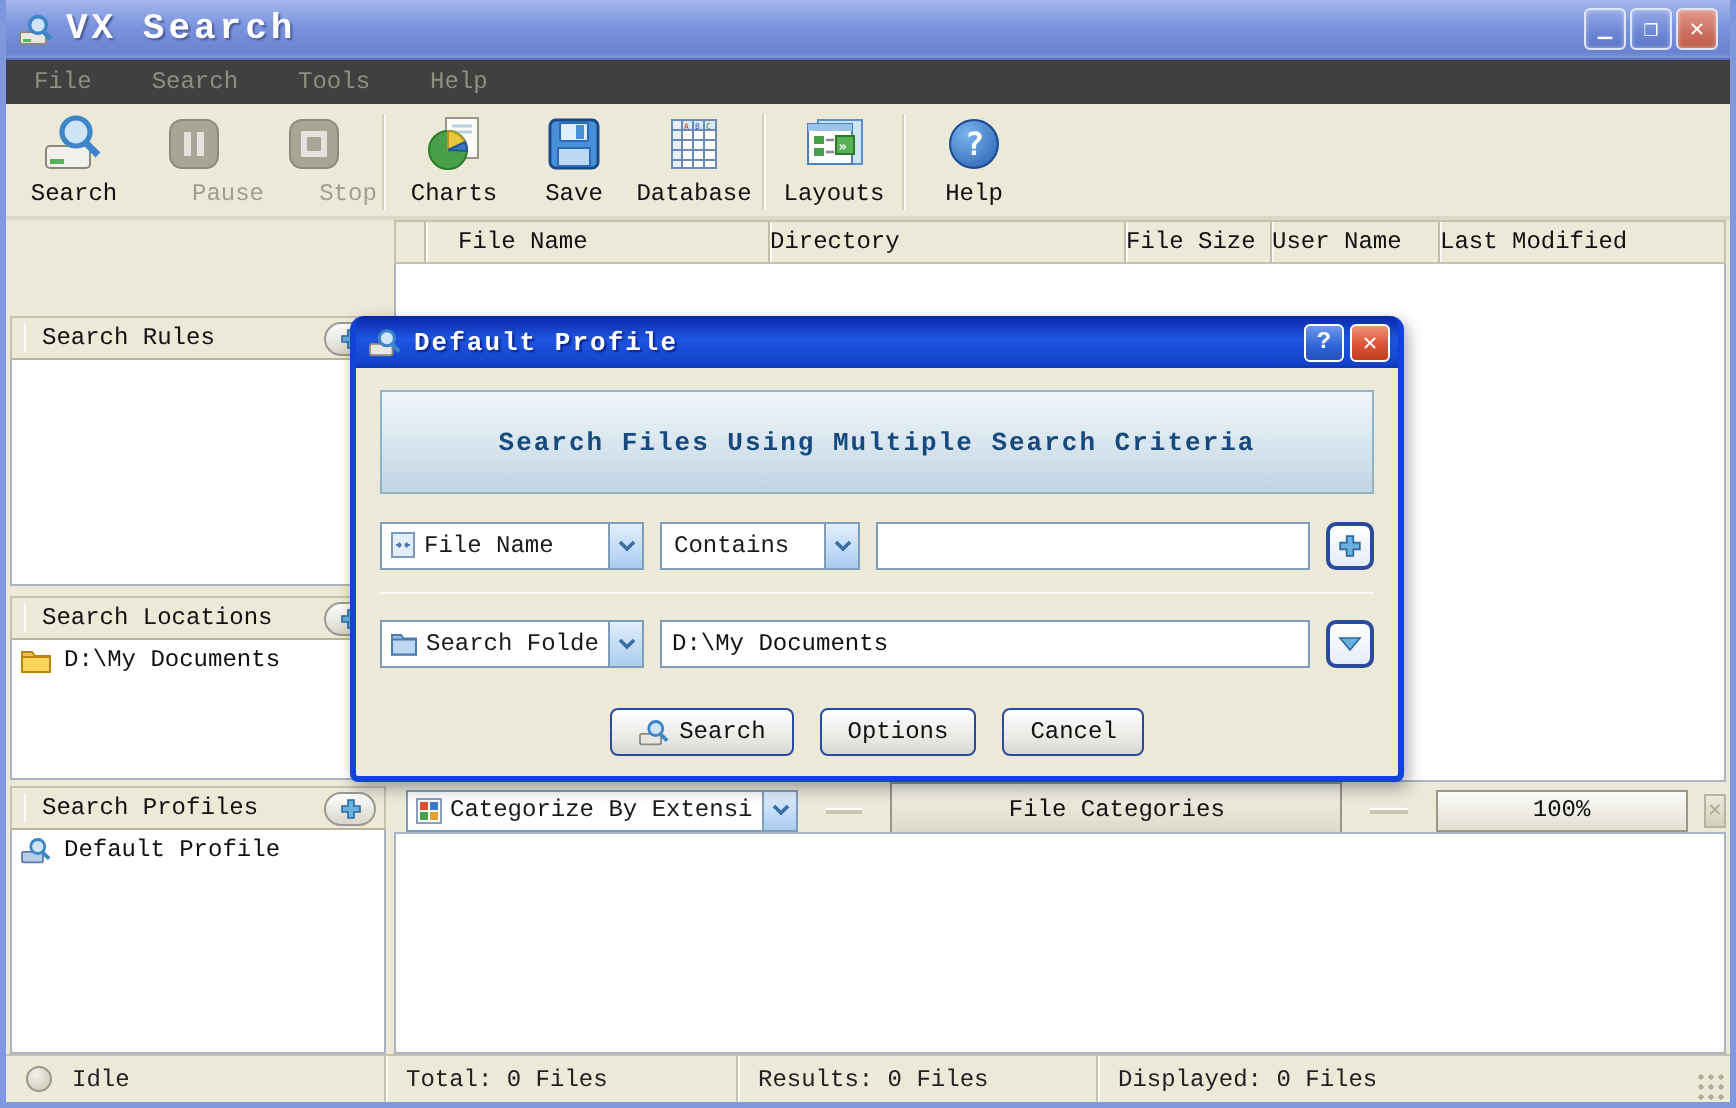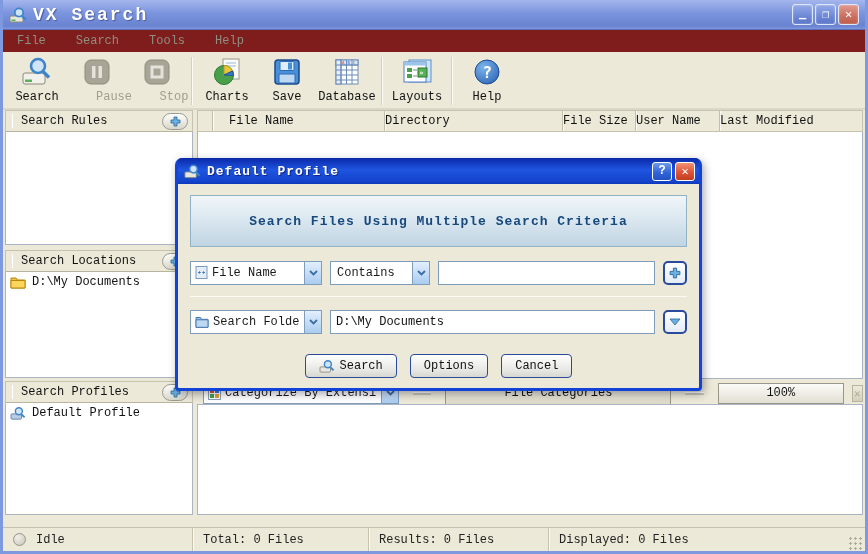--- a/index.html
+++ b/index.html
@@ -16,34 +16,34 @@
   .titlebar .app-ico { width:18px; height:18px; margin-right:6px; }
   .titlebar .title-text { color:#fff; font-weight:bold; font-size:18px; letter-spacing:2px; text-shadow:1px 1px 1px #4a5a9a; flex:1; }
   .tb-btn { width:21px; height:21px; margin-left:2px; border-radius:3px; border:1px solid #dfe6f7;
             display:flex; align-items:center; justify-content:center; color:#fff; font-weight:bold; font-size:12px;
             background:linear-gradient(#95aae6,#6d87d6 60%,#5c76c8); box-shadow:inset 0 0 2px rgba(255,255,255,.5); }
   .tb-btn.close { background:linear-gradient(#e09a8e,#cc6f60 60%,#bc5a4a); }
   .tb-btn span { line-height:10px; }
 
   
   .menubar { height:22px; flex:0 0 22px; display:flex; align-items:center; padding-left:10px; gap:22px;
-             background:#7f1d1d; color:#8f8e82; }
+             background:#404040; color:#8f8e82; }
   .menubar .mitem { padding:2px 4px; }
 
   
   .toolbar { height:58px; flex:0 0 58px; display:flex; align-items:flex-start; padding:3px 4px 0 4px;
              background:#ece9d8; border-bottom:2px solid #dcd8c8; }
   .tool { width:60px; height:52px; display:flex; flex-direction:column; align-items:center; justify-content:space-between; padding:2px 0 3px; }
   .tool .lbl { font-size:12px; color:#111; }
   .tool.disabled .lbl { color:#a09e90;margin-left:34px; }
   .tsep { width:2px; height:48px; margin:2px 4px 0; border-left:1px solid #d4d0bc; border-right:1px solid #fbfaf4; }
 
   
   .bodyarea { flex:1; display:flex; padding:0 2px; gap:4px; min-height:0; }
-  .leftcol { width:188px; flex:0 0 188px; display:flex; flex-direction:column; }
+  .leftcol { width:188px; flex:0 0 188px; display:flex; flex-direction:column;margin-top:48px; }
   .rightcol { flex:1; display:flex; flex-direction:column; min-width:0; }
 
   .panel-header { height:22px; flex:0 0 22px; background:#ece9d8; border:1px solid #c6c2ae; border-bottom-color:#b8b4a0;
                   display:flex; align-items:center; padding:0 4px 0 6px; }
   .panel-header .grip { width:1px; height:14px; background:#aaa698; border-right:1px solid #fff; margin-right:8px; }
   .panel-header .ph-label { flex:1; color:#111; }
   .round-add { width:26px; height:17px; border-radius:9px; border:1px solid #9a9a92;
                background:linear-gradient(#fefefe,#d8d6ca); display:flex; align-items:center; justify-content:center; }
   .panel-white { background:#fff; border:1px solid #aab4c4; border-top:none; }
   .ph-gap { height:5px; flex:0 0 5px; }
@@ -78,21 +78,21 @@
   .dash { width:30px; height:3px; margin:0 14px; background:#c9c5b2; border-top:1px solid #fff; }
   .fc-btn { width:226px; flex:0 0 226px; height:28px; background:linear-gradient(#f4f2e8,#dcd8c6);
             border:1px solid #9a968a; display:flex; align-items:center; justify-content:center; color:#111; }
   .zoom-box { width:126px; flex:0 0 126px; height:21px; background:linear-gradient(#fbfbf8,#e2dfd2);
               border:1px solid #9a968a; display:flex; align-items:center; justify-content:center; color:#111; }
   .x-btn { width:17px; height:17px; margin-left:8px; border:1px solid #b8b4a4; background:linear-gradient(#eceadc,#d4d0bc);
            display:flex; align-items:center; justify-content:center; color:#b0aa96; font-weight:bold; font-size:11px; }
   .bottom-white { flex:0 0 111px; height:111px; background:#fff; border:1px solid #aab4c4; }
 
   
-  .statusbar { height:24px; flex:0 0 24px; background:#ece9d8; border-top:1px solid #c6c2ae; display:flex; align-items:center;margin-top:12px; }
+  .statusbar { height:24px; flex:0 0 24px; background:#ece9d8; border-top:1px solid #c6c2ae; display:flex; align-items:center; }
   .sb-cell { height:100%; display:flex; align-items:center; padding-left:10px; border-right:1px solid #c6c2ae; box-shadow:1px 0 0 #fbfaf4; color:#222; }
   .sb-1 { width:190px; flex:0 0 190px; gap:10px; }
   .sb-2 { width:176px; flex:0 0 176px;align-items:center; }
   .sb-3 { width:180px; flex:0 0 180px; }
   .sb-4 { flex:1; border-right:none; }
   .sb-dot { width:13px; height:13px; border-radius:50%; border:1px solid #9a968a; background:radial-gradient(circle at 35% 30%, #f2f0ea, #c8c4b4); }
   .grip-dots { width:14px; height:14px; margin:6px 2px 0 0; align-self:flex-end;
                background:radial-gradient(circle, #b0ac9a 1.2px, transparent 1.4px); background-size:5px 5px; background-position:bottom right; }
 
   

